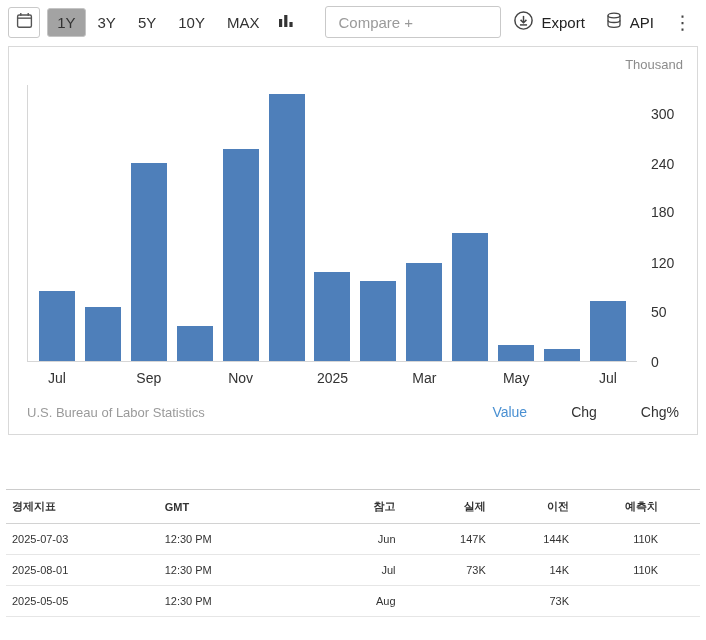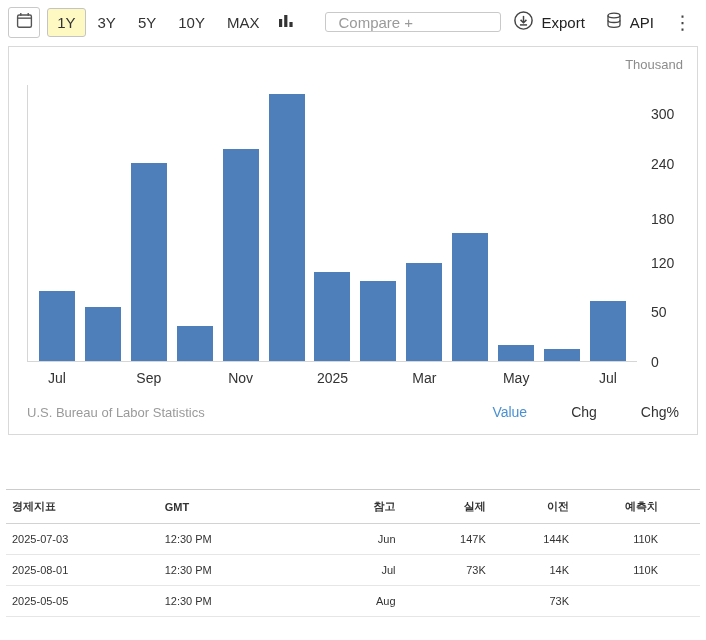--- a/index.html
+++ b/index.html
@@ -5,23 +5,23 @@
   *{box-sizing:border-box;margin:0;padding:0}
   html,body{width:706px;height:640px;overflow:hidden}
   body{font-family:"Liberation Sans",sans-serif;background:#fff;color:#333}
 
   
   .toolbar{display:flex;align-items:center;padding:6px 10px 4px 8px;gap:3px}
   .icon-btn{background:#fff;border:1px solid #c9c9c9;border-radius:3px;width:37px;height:31px;
     display:flex;align-items:center;justify-content:center;cursor:pointer}
   .range-btn{background:none;border:1px solid transparent;font-size:15px;color:#333;
     padding:5px 9px;border-radius:3px;cursor:pointer;font-family:inherit}
-  .range-btn.active{background:#fef9c3;border-color:#c4c4c4}
+  .range-btn.active{background:#a3a3a3;border-color:#c4c4c4}
   .charttype-btn{background:none;border:none;margin:0 8px 0 6px;cursor:pointer;display:flex;align-items:center}
-  .compare{border:1px solid #c9c9c9;border-radius:3px;height:20px;width:200px;margin-left:20px;
+  .compare{border:1px solid #c9c9c9;border-radius:3px;height:32px;width:200px;margin-left:20px;
     display:flex;align-items:center;padding:0 12px;color:#9a9a9a;font-size:15px;cursor:pointer}
   .right-group{margin-left:auto;display:flex;align-items:center;gap:2px}
   .tool-link{display:flex;align-items:center;gap:7px;background:none;border:none;font-size:15px;
     color:#222;padding:4px 9px;cursor:pointer;font-family:inherit}
   .kebab{font-size:19px;color:#444;background:none;border:none;padding:2px 4px 2px 8px;cursor:pointer;line-height:1}
 
   
   .card{margin:4px 8px 8px;border:1px solid #d9d9d9;padding:10px 14px 14px 18px}
   .unit{text-align:right;color:#8c8c8c;font-size:13px;height:18px}
   .chart-row{display:flex;margin-top:10px}
@@ -162,21 +162,21 @@
         </div>
         <div class="slot">
           <div class="bar" style="height: 60.3612px; background: rgb(78, 127, 186);"></div>
           <div class="xlab">Jul</div>
         </div>
       </div>
     <div class="yaxis">
         <div class="ytick" style="bottom: -8px;">0</div>
         <div class="ytick" style="bottom: 41.6119px;">50</div>
         <div class="ytick" style="bottom: 91.2239px;">120</div>
-        <div class="ytick" style="bottom: 135px;">180</div>
+        <div class="ytick" style="bottom: 142px;">180</div>
         <div class="ytick" style="bottom: 190.448px;">240</div>
         <div class="ytick" style="bottom: 240.06px;">300</div>
       </div>
   </div>
 
   <div class="card-footer">
     <span class="source">U.S. Bureau of Labor Statistics</span>
     <div class="modes">
         <span class="mode active" style="color: rgb(74, 144, 210);">Value</span>
         <span class="mode">Chg</span>

